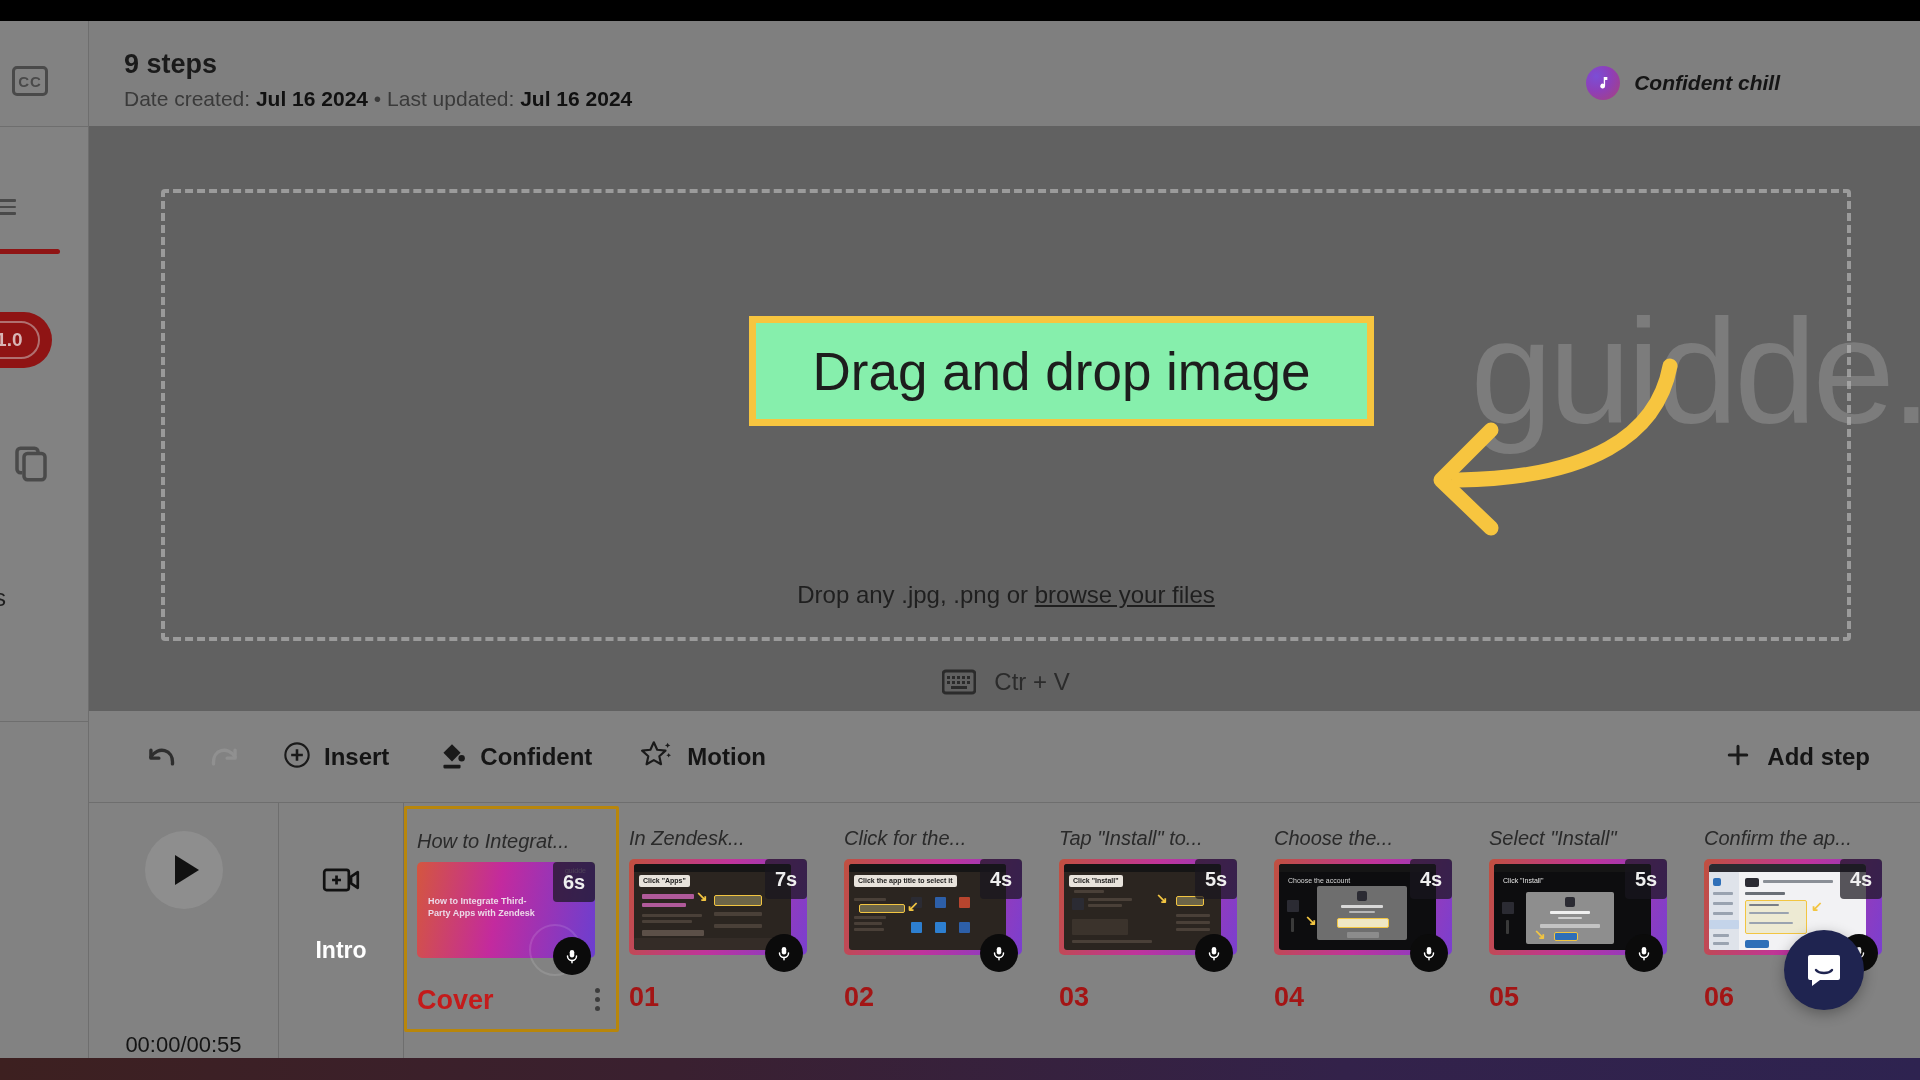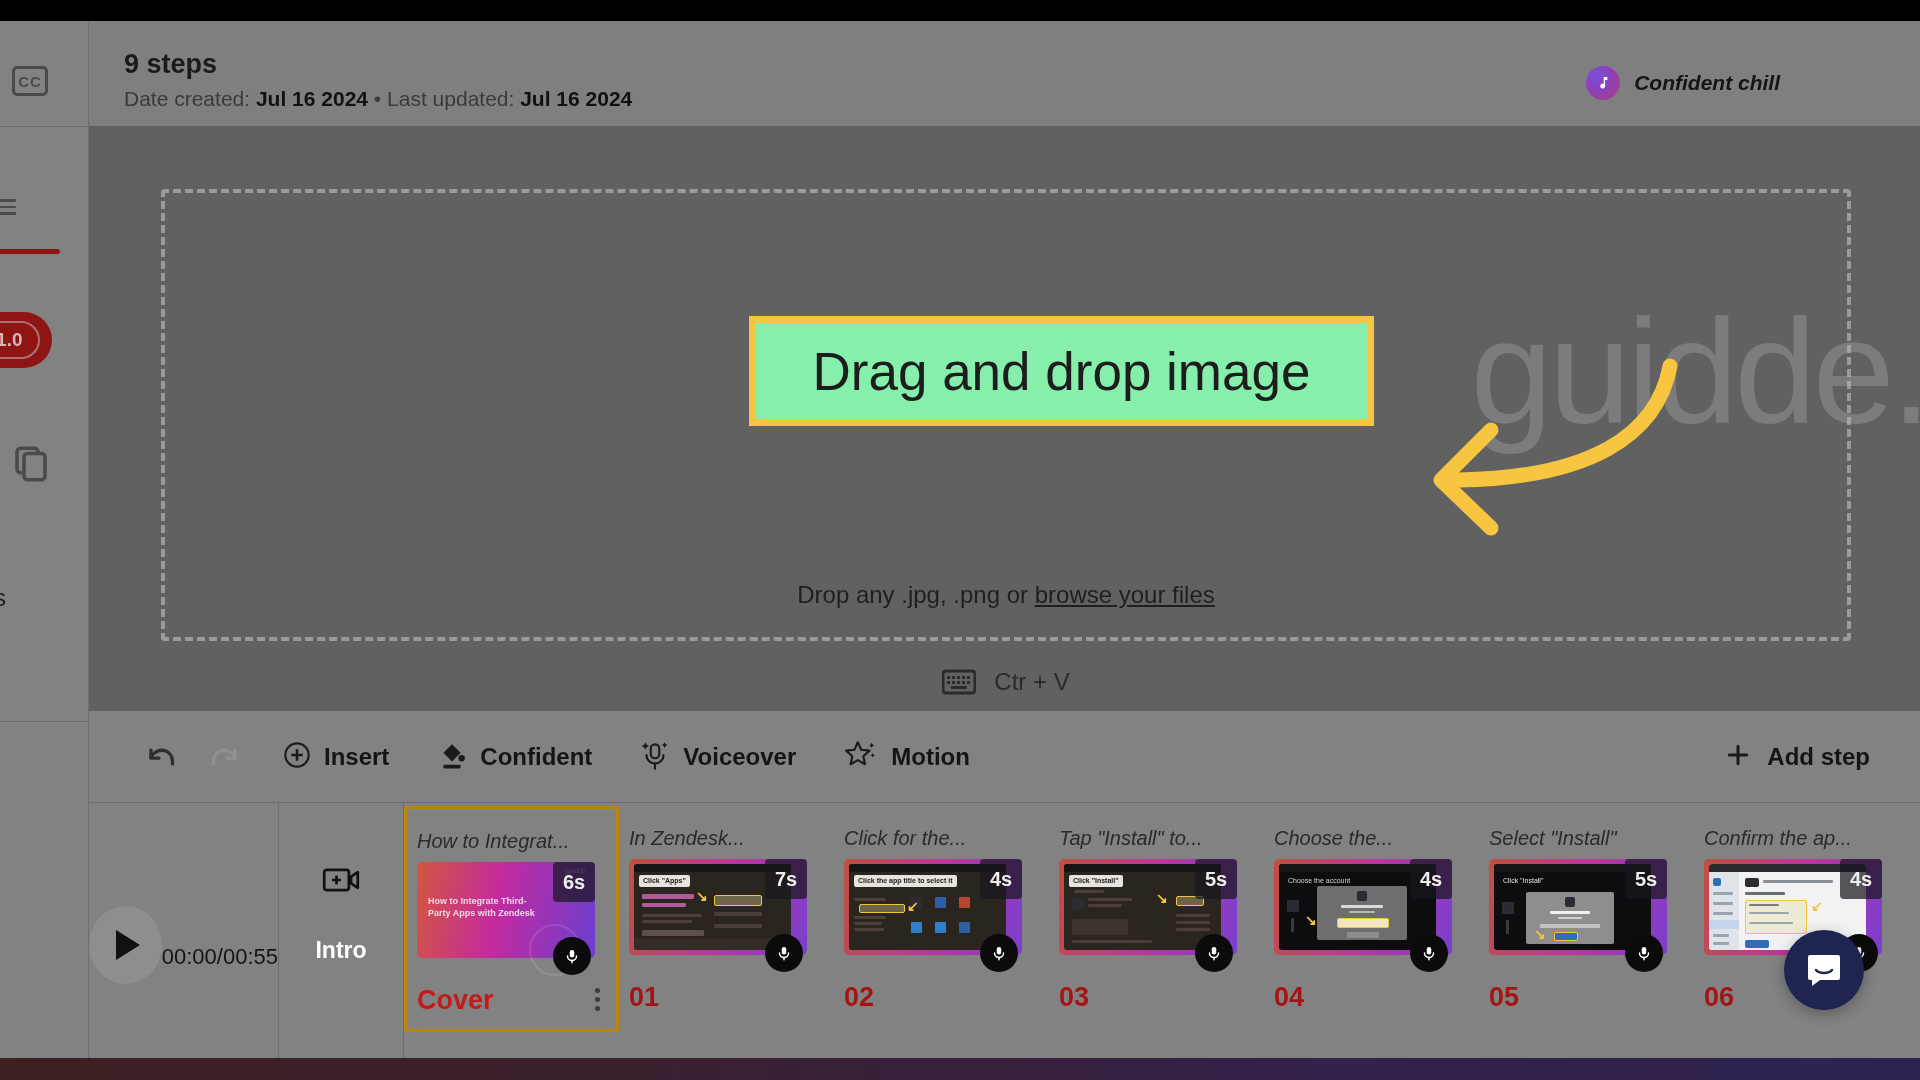--- a/index.html
+++ b/index.html
@@ -102,21 +102,21 @@
   .tb-item {
     display:flex; align-items:center; gap:13px;
     padding:0 24px; height:60px; cursor:pointer;
   }
   .tb-label { font-size:24px; font-weight:700; color:#151515; white-space:nowrap; }
   .tb-right { margin-left:auto; padding-right:50px; display:flex; align-items:center; gap:14px; }
 
   
   .timeline { position:absolute; left:89px; top:803px; width:1831px; height:255px; background:#828282; display:flex; }
   .tl-play {
-    width:190px; height:100%; display:flex; flex-direction:row;
+    width:190px; height:100%; display:flex; flex-direction:column;
     align-items:center; padding-top:28px; border-right:1px solid #6e6e6e;justify-content:space-between;
   }
   .play-circle {
     width:78px; height:78px; border-radius:50%; background:#8e8e8e;
     display:flex; align-items:center; justify-content:center;
   }
   .play-tri { width:0; height:0; border-left:24px solid #111; border-top:15px solid transparent; border-bottom:15px solid transparent; margin-left:6px; }
   .tl-time { margin-top:24px; font-size:22px; color:#141414; }
   .tl-intro {
     width:125px; height:100%; display:flex; flex-direction:column; align-items:center;
@@ -305,32 +305,20 @@
       </div>
       <div class="tb-item">
         <span>
           <svg viewBox="0 0 28 28" width="30" height="30">
             <path d="M6 12 L14 4 L22 12 L14 20 Z" fill="#1a1a1a"></path>
             <circle cx="23" cy="17" r="3" fill="#1a1a1a"></circle>
             <rect x="6" y="23" width="16" height="3.5" rx="1" fill="#1a1a1a"></rect>
           </svg>
         </span>
         <span class="tb-label">Confident</span>
-      </div>
-      <div class="tb-item">
-        <span>
-          <svg viewBox="0 0 28 30" width="30" height="32" fill="none" stroke="#1a1a1a" stroke-width="2" stroke-linecap="round">
-            <rect x="10" y="5" width="8" height="13" rx="4"></rect>
-            <path d="M6 15 a8 8 0 0 0 16 0"></path>
-              <path d="M14 23v5"></path>
-            <path d="M5 3l1.2 2.4L8.6 6.6 6.2 7.8 5 10 3.8 7.8 1.4 6.6 3.8 5.4z" fill="#1a1a1a" stroke="none"></path>
-            <path d="M23 3l.9 1.8 1.8.9-1.8.9-.9 1.8-.9-1.8-1.8-.9 1.8-.9z" fill="#1a1a1a" stroke="none"></path>
-          </svg>
-        </span>
-        <span class="tb-label">Voiceover</span>
       </div>
       <div class="tb-item">
         <span>
           <svg viewBox="0 0 32 30" width="34" height="32" fill="none" stroke="#1a1a1a" stroke-width="2" stroke-linejoin="round">
             <path d="M13 3 l3.2 7.1 7.8.8 -5.8 5.2 1.6 7.6 -6.8-3.9 -6.8 3.9 1.6-7.6 -5.8-5.2 7.8-.8z"></path>
             <path d="M26 3.5l.8 1.7 1.7.8-1.7.8-.8 1.7-.8-1.7-1.7-.8 1.7-.8z" fill="#1a1a1a" stroke="none"></path>
             <path d="M27 13l.7 1.5 1.5.7-1.5.7-.7 1.5-.7-1.5-1.5-.7 1.5-.7z" fill="#1a1a1a" stroke="none"></path>
           </svg>
         </span>
         <span class="tb-label">Motion</span>

